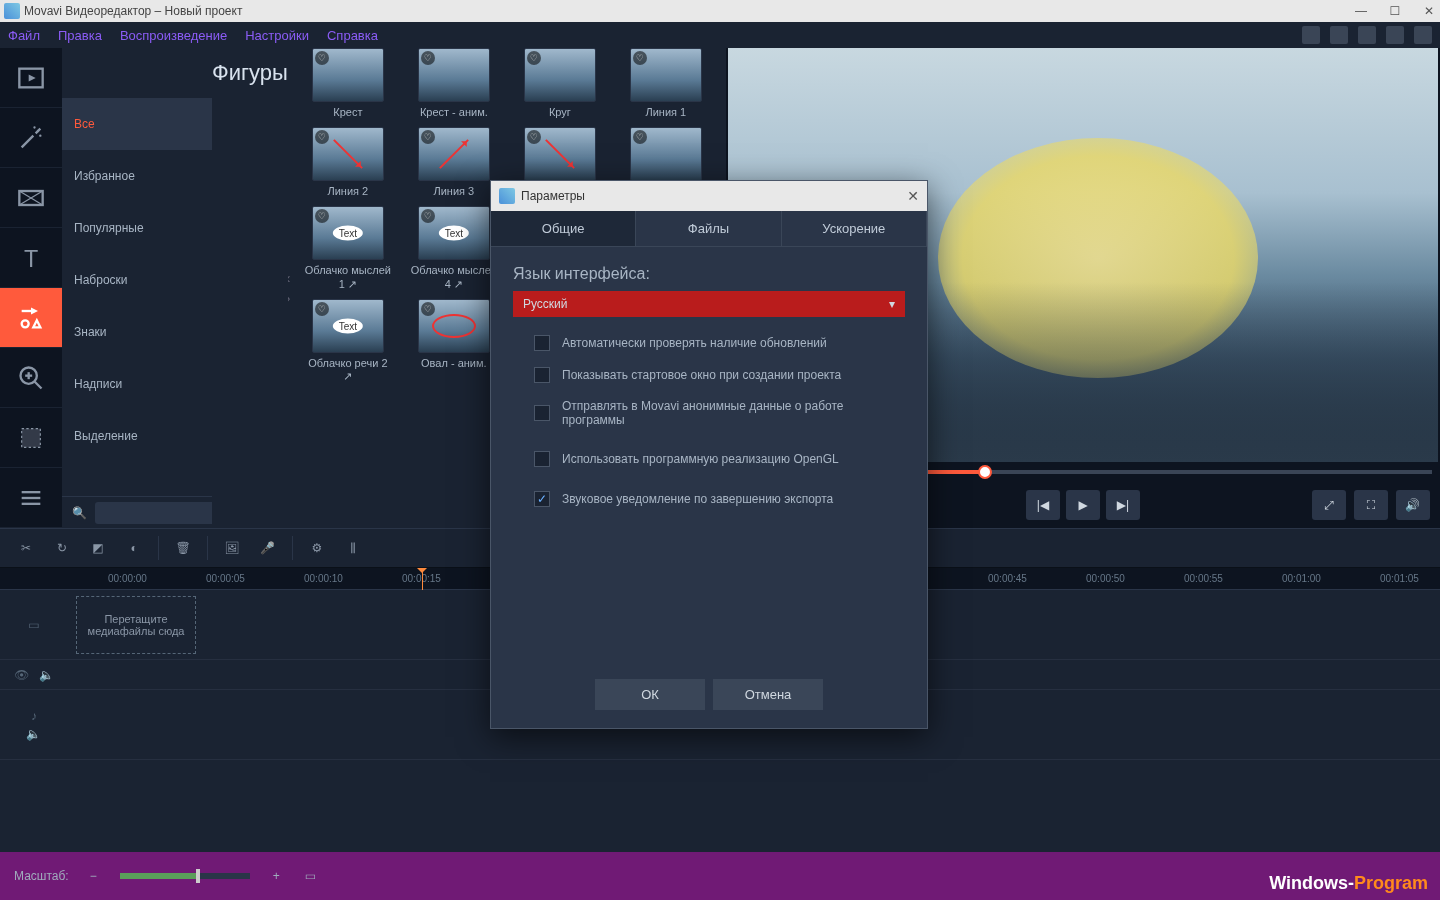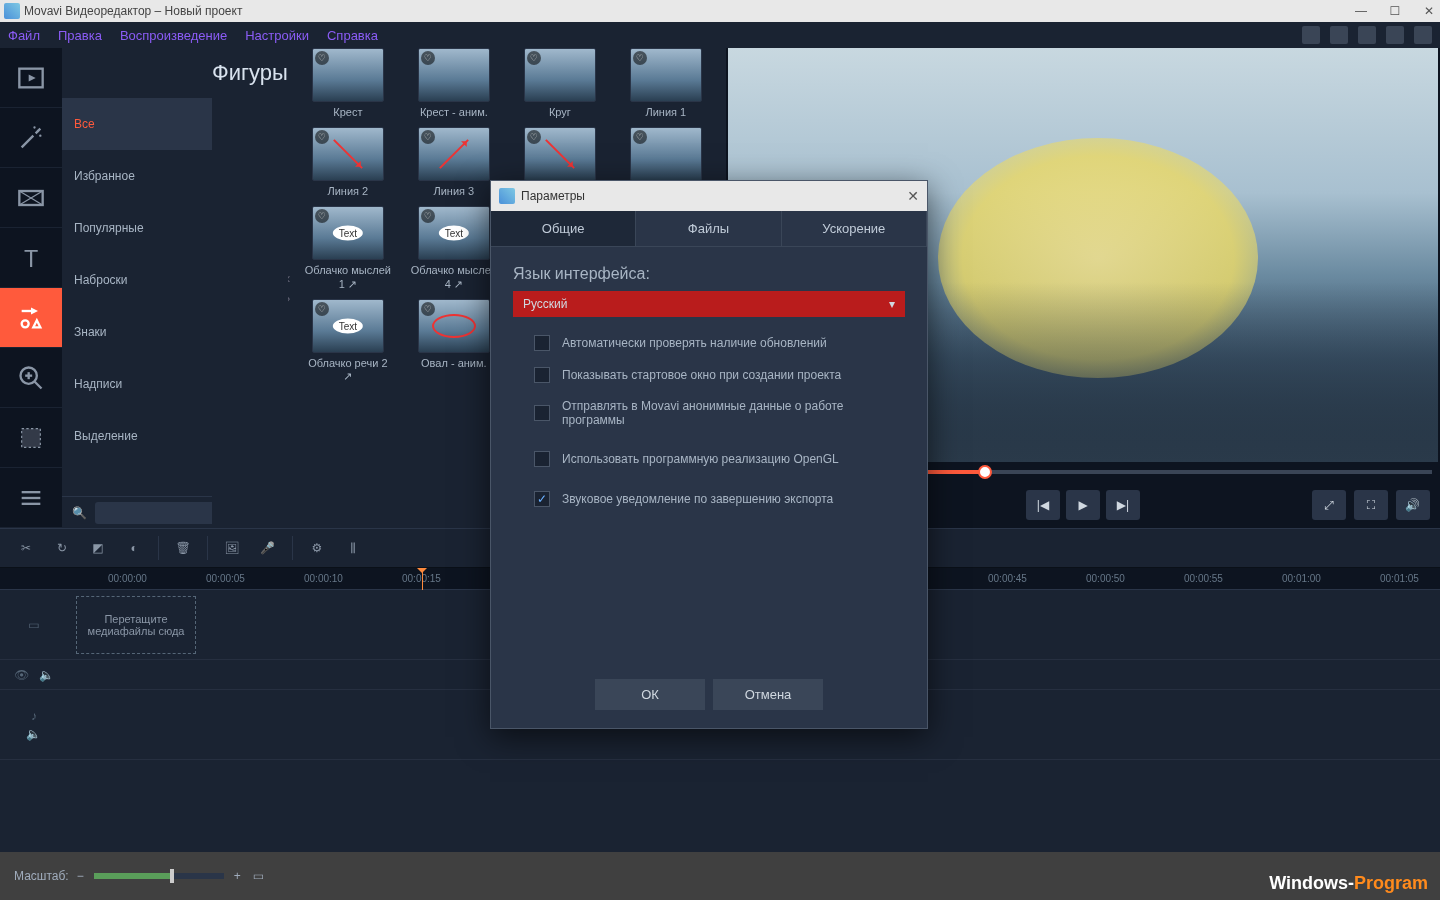--- a/index.html
+++ b/index.html
@@ -78,21 +78,21 @@
 .playhead { position:absolute; left:422px; top:0; bottom:-210px; width:1px; background:#ff8a3c; }
 .playhead::before { content:''; position:absolute; top:0; left:-5px; border:5px solid transparent; border-top-color:#ff8a3c; }
 
 
 .tracks { height: 210px; background:#1a2332; position:relative; }
 .track-row { height:70px; display:flex; align-items:center; border-bottom:1px solid #262f40; }
 .track-head { width:68px; display:flex; align-items:center; justify-content:center; gap:10px; color:#556677; }
 .dropzone { margin-left:8px; width:120px; height:58px; border:1px dashed #556677; display:flex; align-items:center; justify-content:center; text-align:center; font-size:11px; color:#8a96a6; padding:4px; }
 
 
-.statusbar { position:absolute; bottom:0; left:0; right:0; height:48px; background:#404040; display:flex; align-items:center; padding:0 14px; font-size:12px; color:#a0acbc; }
+.statusbar { position:absolute; bottom:0; left:0; right:0; height:48px; background:#701a75; display:flex; align-items:center; padding:0 14px; font-size:12px; color:#a0acbc;gap:13px; }
 .zoom-slider { width:130px; height:6px; background:#2a3548; margin:0 10px; position:relative; }
 .zoom-fill { position:absolute; left:0; top:0; bottom:0; width:60%; background:#5a9e5a; }
 .zoom-thumb { position:absolute; left:60%; top:50%; width:4px; height:14px; background:#ccc; transform:translate(-50%,-50%); }
 .status-right { margin-left:auto; display:flex; flex-direction:column; gap:2px; text-align:right; }
 .status-right .row { display:flex; gap:18px; justify-content:flex-end; align-items:center; }
 .wmark { position:absolute; right:12px; bottom:6px; font-size:18px; font-weight:bold;margin-top:34px; }
 .wmark .a { color:#fff; } .wmark .b { color:#ff8a1c; }
 
 
 .modal { position:absolute; top:180px; left:490px; width:438px; background:#2a3548; border:1px solid #4a5668; box-shadow: 0 8px 30px rgba(0,0,0,0.6); }

